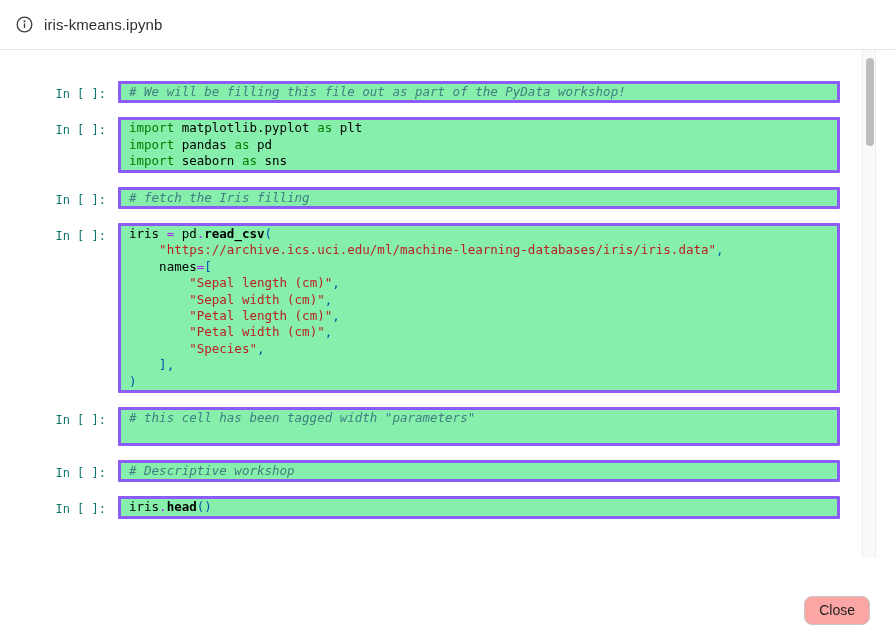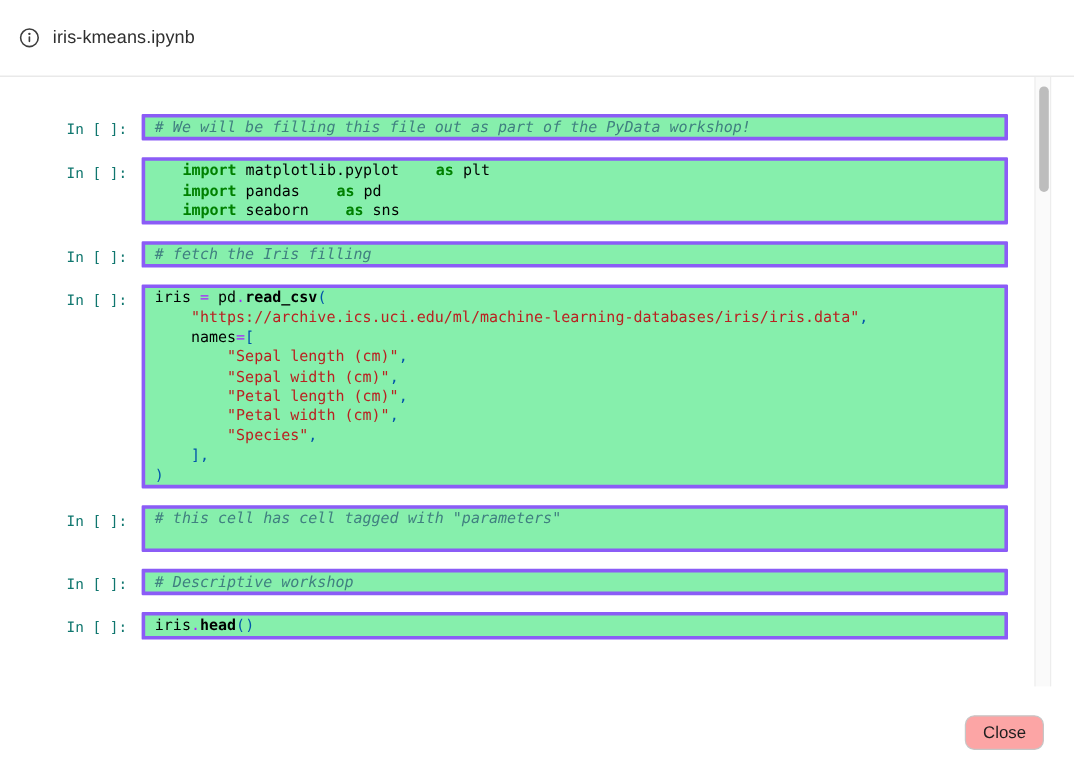--- a/index.html
+++ b/index.html
@@ -7,21 +7,21 @@
   body {
     font-family: "Liberation Sans", sans-serif;
     background: #ffffff;
     color: #2b2b2b;
     position: relative;
     overflow: hidden;
   }
 
   
   .modal-header {
-    height: 64px;
+    height: 50px;
     display: flex;
     align-items: center;
     gap: 11px;
     padding: 0 16px;
     border-bottom: 1px solid #e4e4e4;
   }
   .info-icon { width: 17px; height: 17px; display: block; }
   .modal-title {
     font-size: 15px;
     color: #2f2f2f;
@@ -62,21 +62,21 @@
   .code-box pre {
     font-family: "DejaVu Sans Mono", "Liberation Mono", monospace;
     font-size: 12.5px;
     line-height: 16.4px;
     white-space: pre;
     color: #000000;
   }
   .code-line { min-height: 16.4px; }
 
   
-  .tk-kw   { color: #008000; font-weight: bold; margin-left: 23px; }
+  .tk-kw   { color: #008000; font-weight: normal; }
   .tk-op   { color: #AA22FF; }
   .tk-str  { color: #BA2121; }
   .tk-com  { color: #408080; font-style: italic; }
   .tk-pu   { color: #0055AA; }
   .tk-prop { color: #000000; font-weight: bold; }
   .tk-pl   { color: #000000; }
 
   
   .scrollbar-track {
     position: absolute;
@@ -149,21 +149,21 @@
       </div>
       <div class="cell-row">
         <div class="prompt">In [ ]:</div>
         <div class="code-box">
           <pre><div class="code-line"><span class="tk-pl">iris </span><span class="tk-op">=</span><span class="tk-pl"> pd</span><span class="tk-op">.</span><span class="tk-prop">read_csv</span><span class="tk-pu">(</span></div><div class="code-line"><span class="tk-pl">    </span><span class="tk-str">"https://archive.ics.uci.edu/ml/machine-learning-databases/iris/iris.data"</span><span class="tk-pu">,</span></div><div class="code-line"><span class="tk-pl">    names</span><span class="tk-op">=</span><span class="tk-pu">[</span></div><div class="code-line"><span class="tk-pl">        </span><span class="tk-str">"Sepal length (cm)"</span><span class="tk-pu">,</span></div><div class="code-line"><span class="tk-pl">        </span><span class="tk-str">"Sepal width (cm)"</span><span class="tk-pu">,</span></div><div class="code-line"><span class="tk-pl">        </span><span class="tk-str">"Petal length (cm)"</span><span class="tk-pu">,</span></div><div class="code-line"><span class="tk-pl">        </span><span class="tk-str">"Petal width (cm)"</span><span class="tk-pu">,</span></div><div class="code-line"><span class="tk-pl">        </span><span class="tk-str">"Species"</span><span class="tk-pu">,</span></div><div class="code-line"><span class="tk-pl">    </span><span class="tk-pu">],</span></div><div class="code-line"><span class="tk-pu">)</span></div></pre>
         </div>
       </div>
       <div class="cell-row">
         <div class="prompt">In [ ]:</div>
         <div class="code-box">
-          <pre><div class="code-line"><span class="tk-com"># this cell has cell tagged with "parameters"</span></div><div class="code-line">&nbsp;</div></pre>
+          <pre><div class="code-line"><span class="tk-com"># this cell has been tagged width "parameters"</span></div><div class="code-line">&nbsp;</div></pre>
         </div>
       </div>
       <div class="cell-row">
         <div class="prompt">In [ ]:</div>
         <div class="code-box">
           <pre><div class="code-line"><span class="tk-com"># Descriptive workshop</span></div></pre>
         </div>
       </div>
       <div class="cell-row">
         <div class="prompt">In [ ]:</div>

